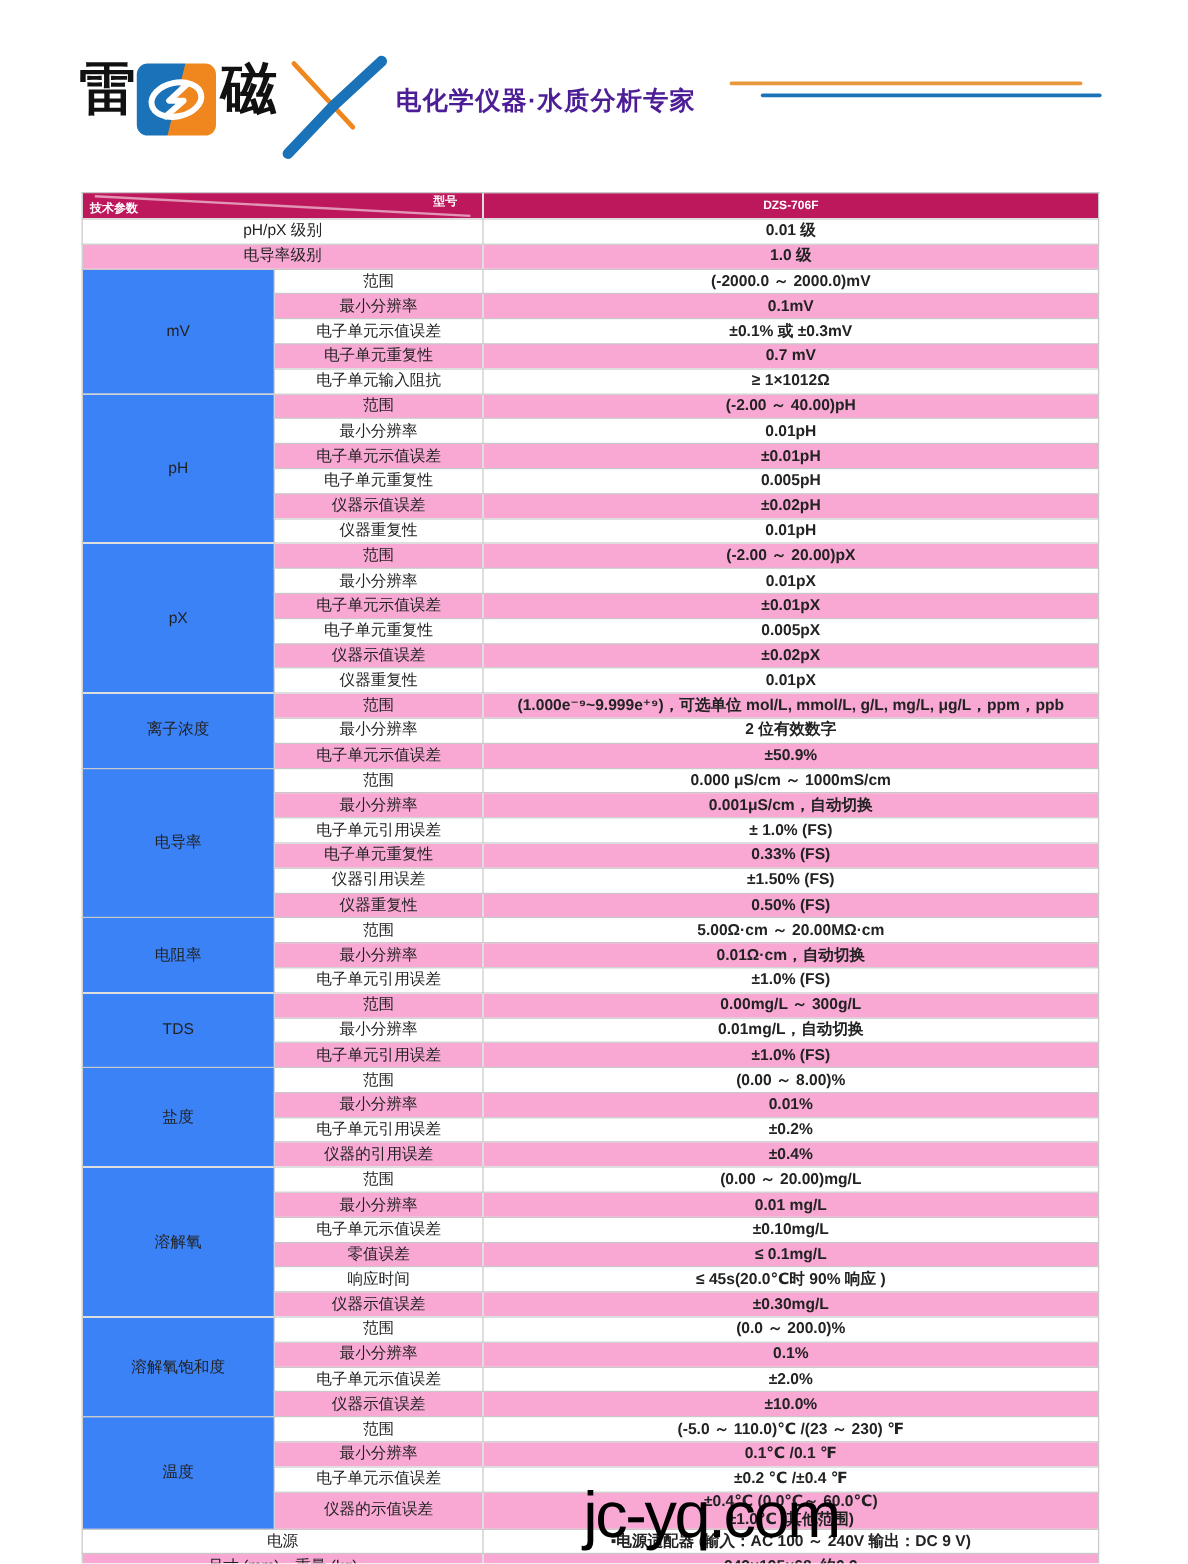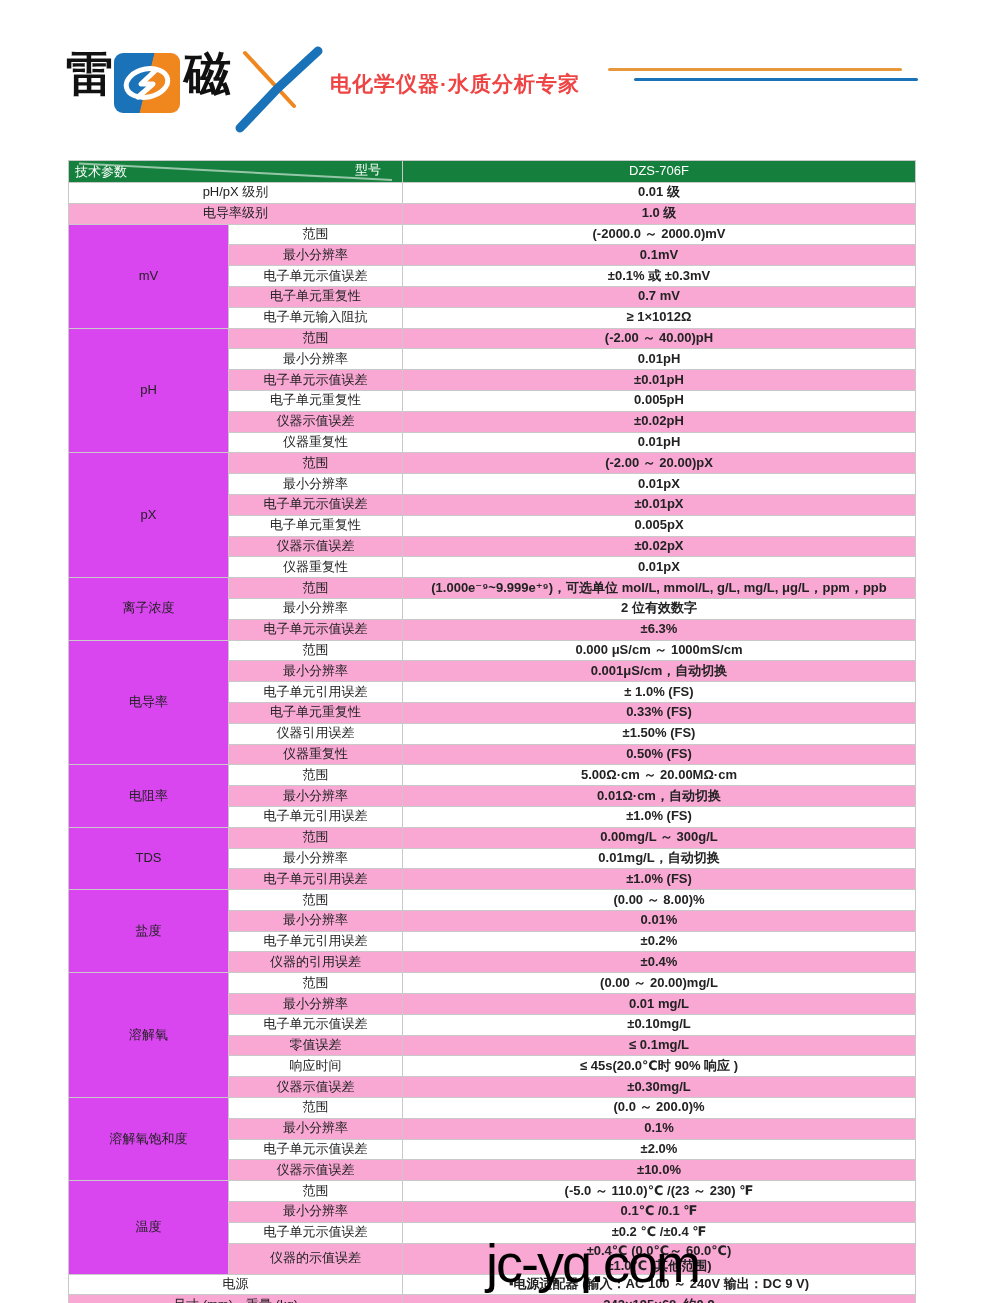--- a/index.html
+++ b/index.html
@@ -6,36 +6,36 @@
   body{font-family:"Liberation Sans","DejaVu Sans",sans-serif;color:#222;}
   .page{position:relative;width:990px;height:1303px;background:#fff;overflow:hidden;}
 
   
   .brand-char{position:absolute;top:50px;font-size:47px;font-weight:900;color:#111;line-height:1;}
   #brand-left{left:66px;}
   #brand-right{left:184px;}
   .brand-icon{position:absolute;left:114px;top:53px;width:66px;height:60px;border-radius:9px;
     background:linear-gradient(104deg,#1a72b8 49.6%,#f0861e 50.4%);}
   .x-logo{position:absolute;left:232px;top:44px;}
-  .tagline{position:absolute;left:330px;top:70px;font-size:21px;font-weight:bold;color:#ef4444;letter-spacing:1px;}
+  .tagline{position:absolute;left:330px;top:70px;font-size:21px;font-weight:bold;color:#4c1d95;letter-spacing:1px;}
   .rule{position:absolute;height:3px;border-radius:2px;}
   .rule-orange{left:608px;top:68px;width:294px;background:#e8973a;}
   .rule-blue{left:634px;top:78px;width:284px;background:#1a72b8;}
 
   
   table.spec{position:absolute;left:68px;top:160px;width:847px;border-collapse:collapse;table-layout:fixed;}
   table.spec col.c1{width:160px;} table.spec col.c2{width:174px;} table.spec col.c3{width:513px;}
   table.spec th,table.spec td{border:1px solid #c9c9c9;height:19.8px;padding:0 2px;
     font-size:13px;line-height:1.15;text-align:center;vertical-align:middle;overflow:hidden;}
-  table.spec thead th{background:#15803d;color:#fff;font-weight:normal;height:21px;font-size:13px;}
+  table.spec thead th{background:#be185d;color:#fff;font-weight:bold;height:21px;font-size:10px;}
   th.h-left{position:relative;}
   th.h-left .hl-param{position:absolute;left:6px;bottom:2px;}
   th.h-left .hl-model{position:absolute;right:21px;top:2px;}
   th.h-left svg{position:absolute;left:0;top:0;width:100%;height:100%;}
-  td.cat{background:#d946ef;font-size:13.5px;}
+  td.cat{background:#3b82f6;font-size:13.5px;}
   td.gray{background:#f9a8d4;}
   td.val{white-space:pre-line;font-weight:bold;}
 
   
   .watermark{position:absolute;left:486px;top:1236px;font-size:54px;letter-spacing:-2px;
     color:#000;font-weight:400;z-index:5;line-height:1;text-align:right;}
 </style>
 </head>
 <body>
 
@@ -164,21 +164,21 @@
           <td class="cat" rowspan="3">离子浓度</td>
           <td class="param gray">范围</td>
           <td class="val gray">(1.000e⁻⁹~9.999e⁺⁹)，可选单位 mol/L, mmol/L, g/L, mg/L, μg/L，ppm，ppb</td>
         </tr>
         <tr>
           <td class="param">最小分辨率</td>
           <td class="val">2 位有效数字</td>
         </tr>
         <tr>
           <td class="param gray">电子单元示值误差</td>
-          <td class="val gray">±6.3%</td>
+          <td class="val gray">±50.9%</td>
         </tr>
         <tr>
           <td class="cat" rowspan="6">电导率</td>
           <td class="param">范围</td>
           <td class="val">0.000 μS/cm ～ 1000mS/cm</td>
         </tr>
         <tr>
           <td class="param gray">最小分辨率</td>
           <td class="val gray">0.001μS/cm，自动切换</td>
         </tr>

